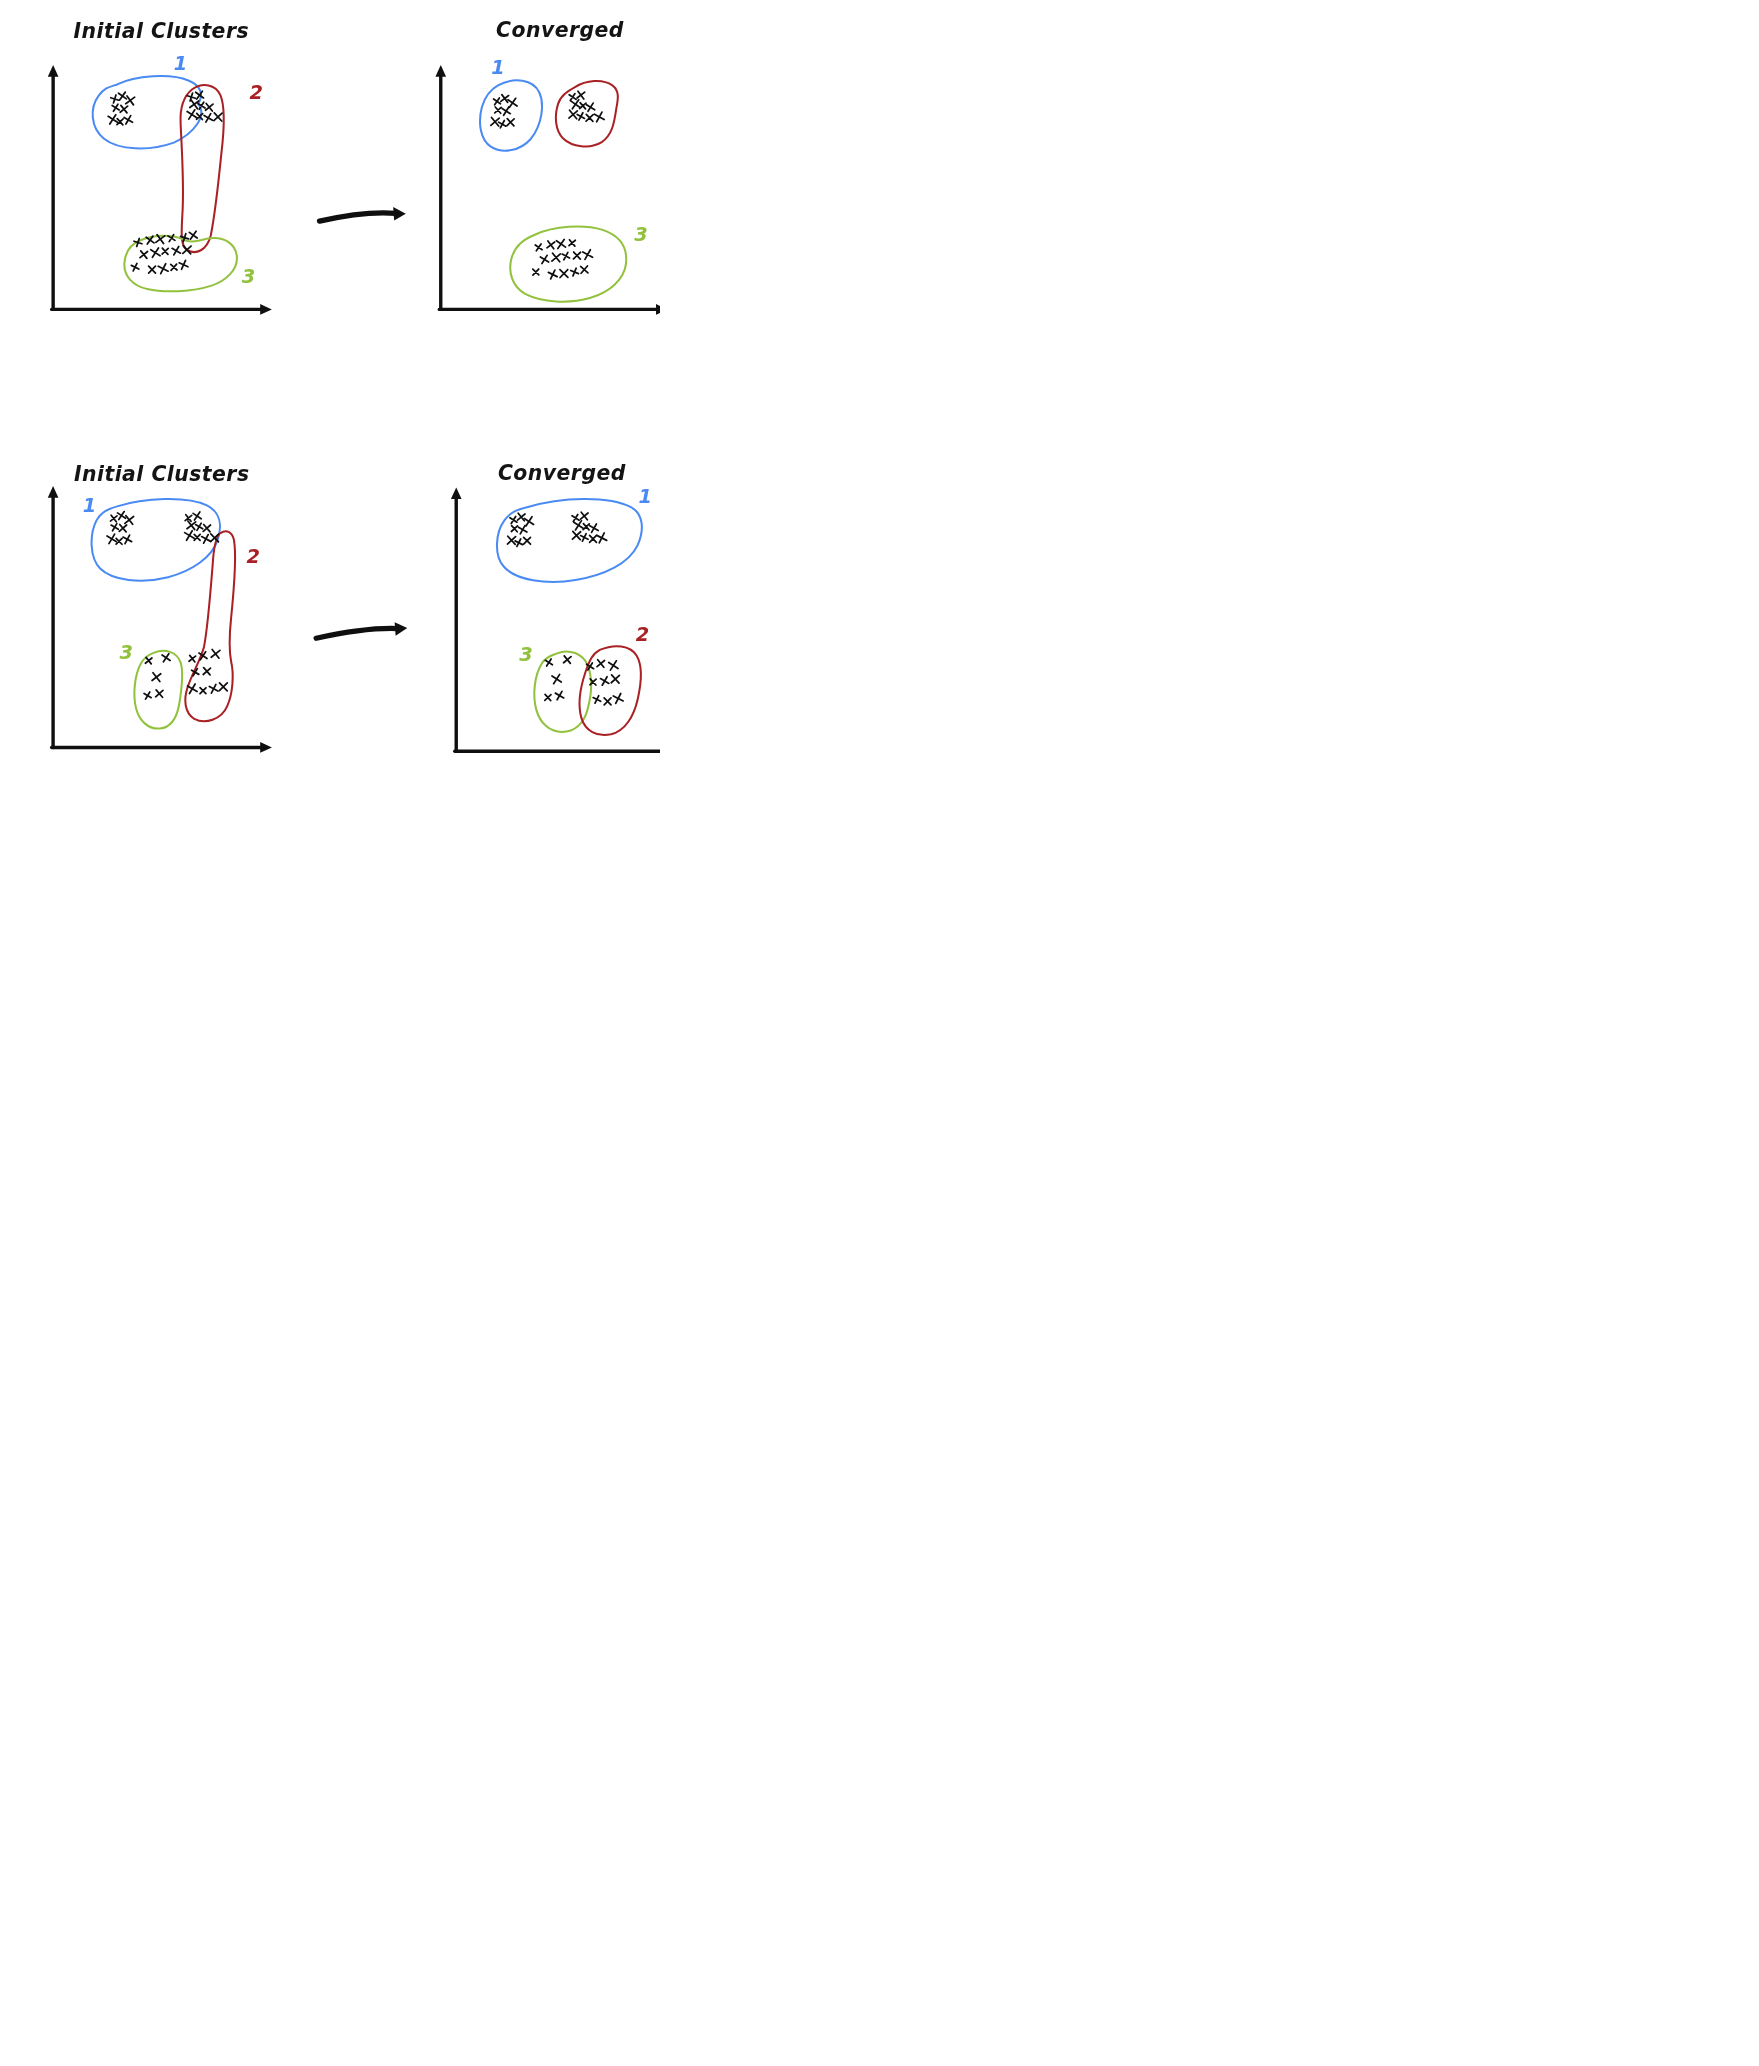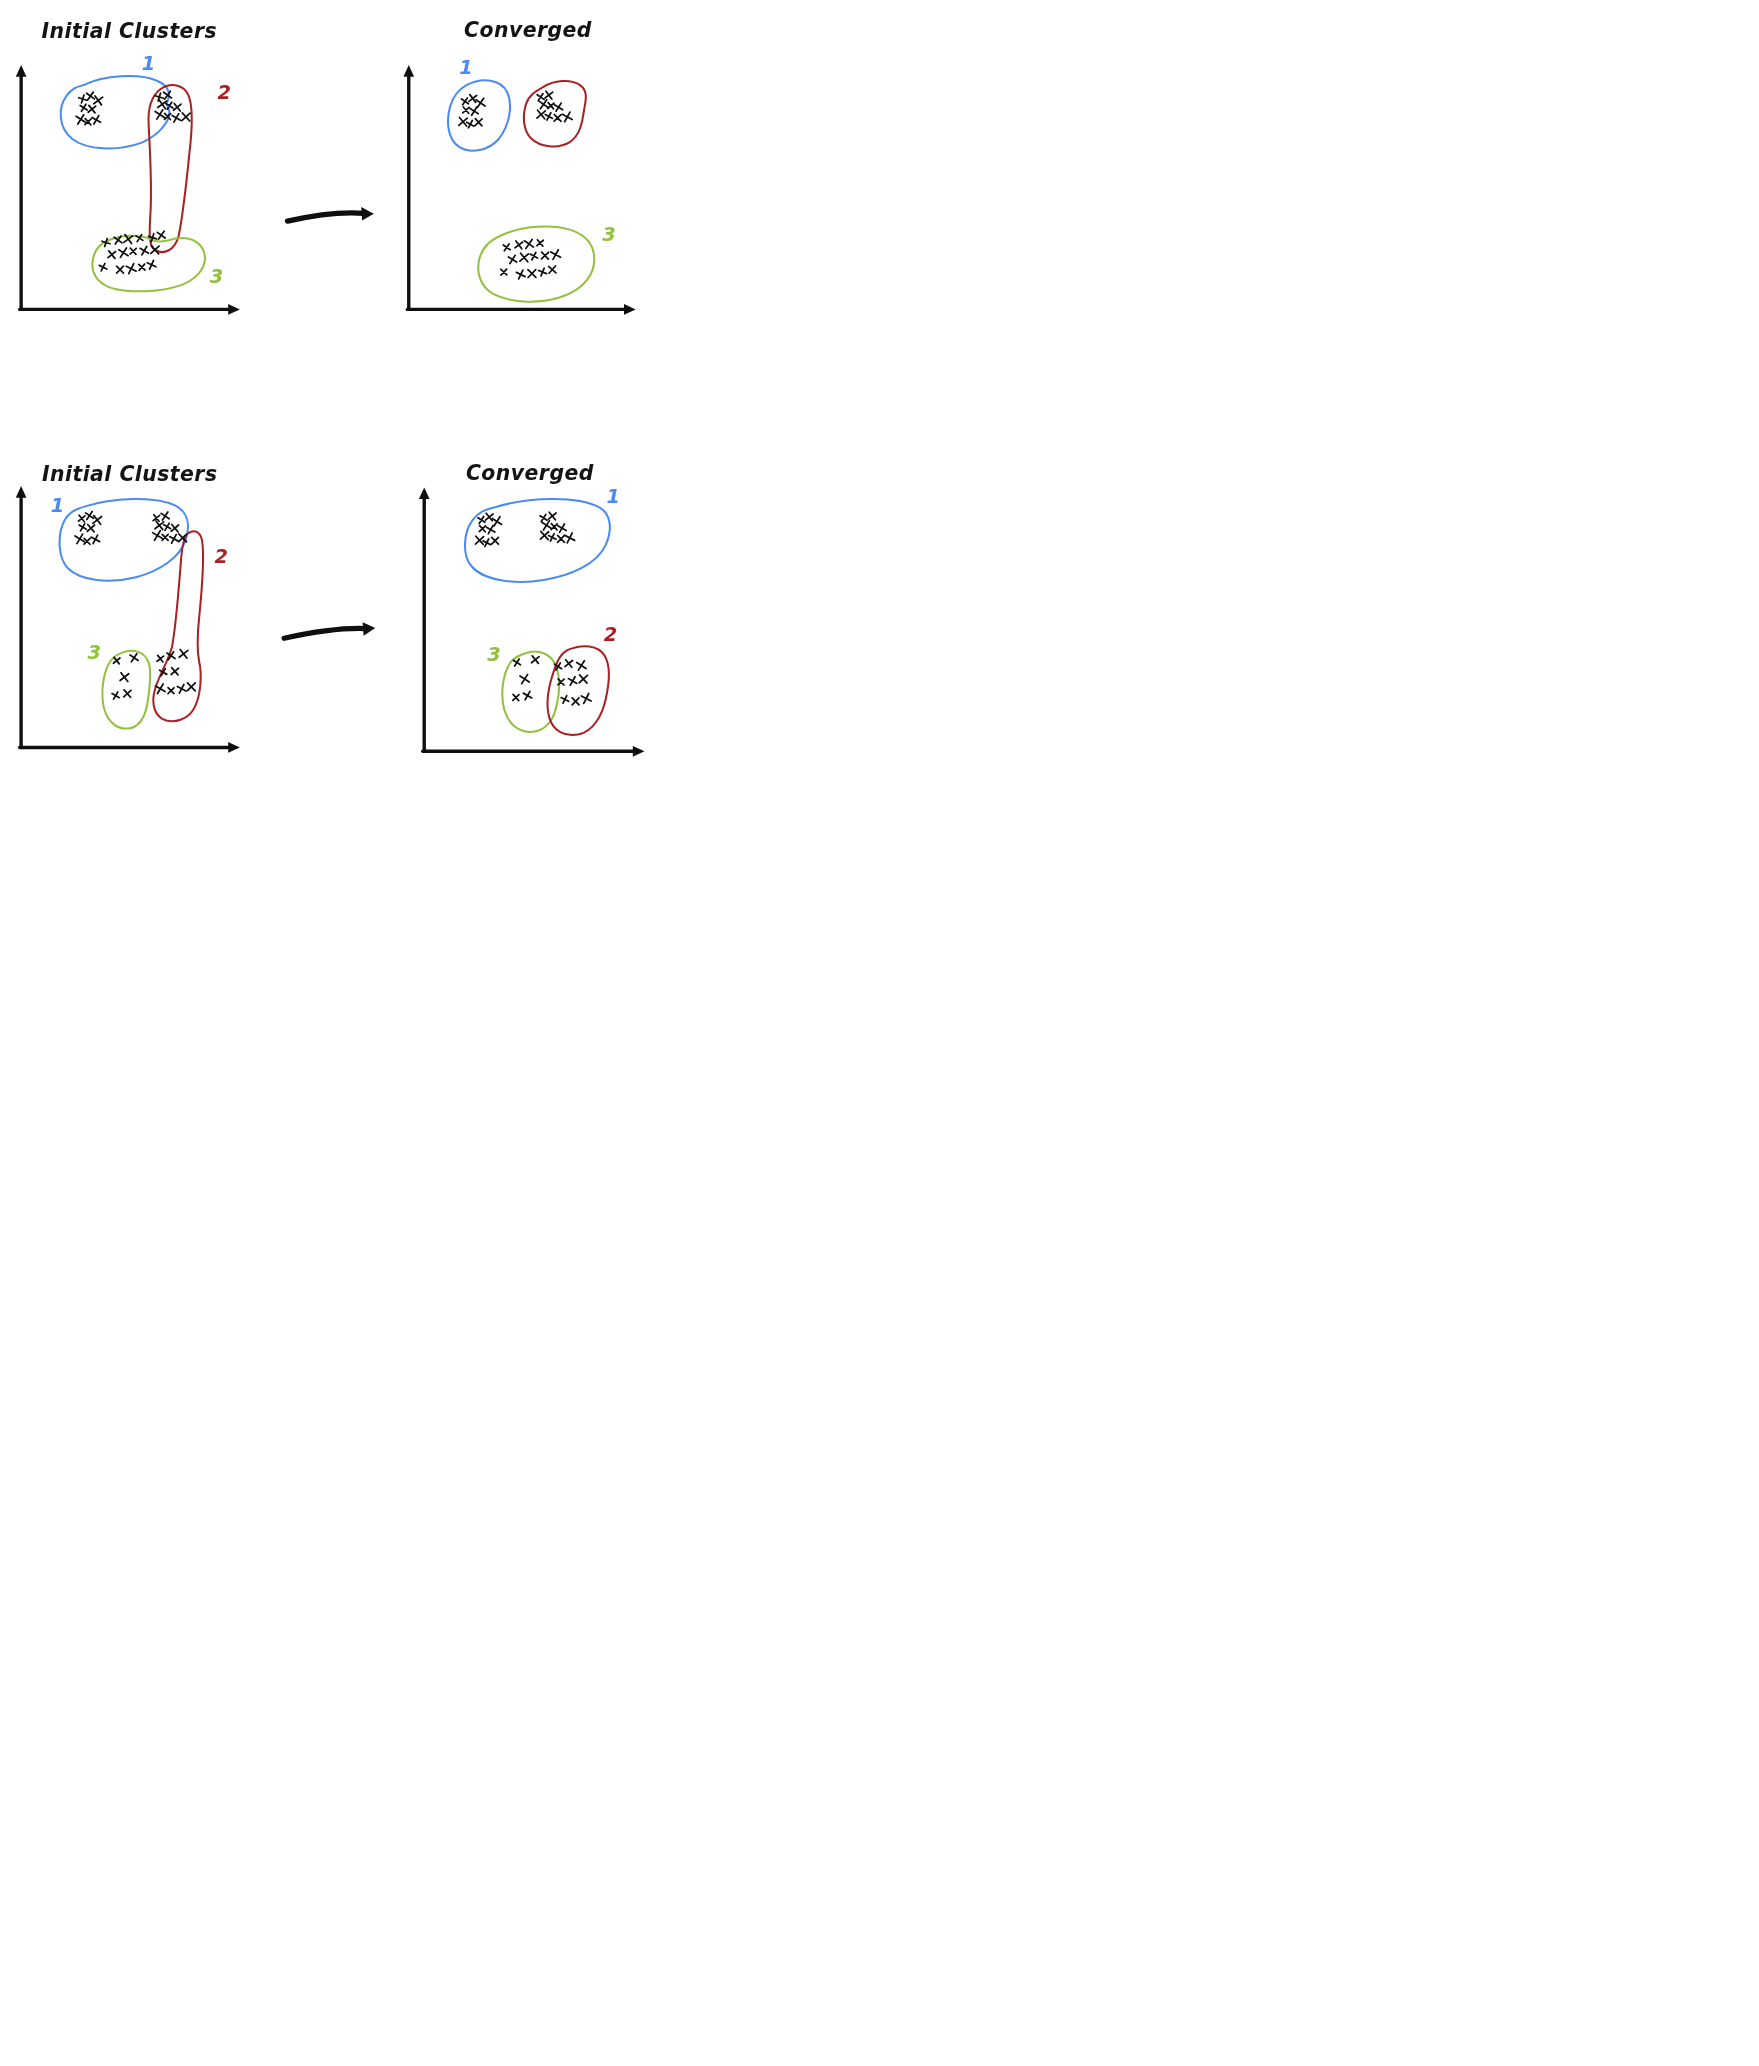--- a/index.html
+++ b/index.html
@@ -5,20 +5,21 @@
 <style>
   html,body{margin:0;padding:0;background:#ffffff;}
   body{width:660px;font-family:"DejaVu Sans",sans-serif;}
   .page{
     display:grid;
     grid-template-columns:243px 155px 262px;
     grid-template-rows:320px 325px;
     row-gap:131px;
     width:660px;
     padding-top:1.9px;
+    margin-left:32px;
   }
   svg{display:block;}
   .title{
     font-family:"DejaVu Sans",sans-serif;
     font-style:italic;
     font-weight:600;
     font-size:42px;
     fill:#141414;
     letter-spacing:1px;
   }

